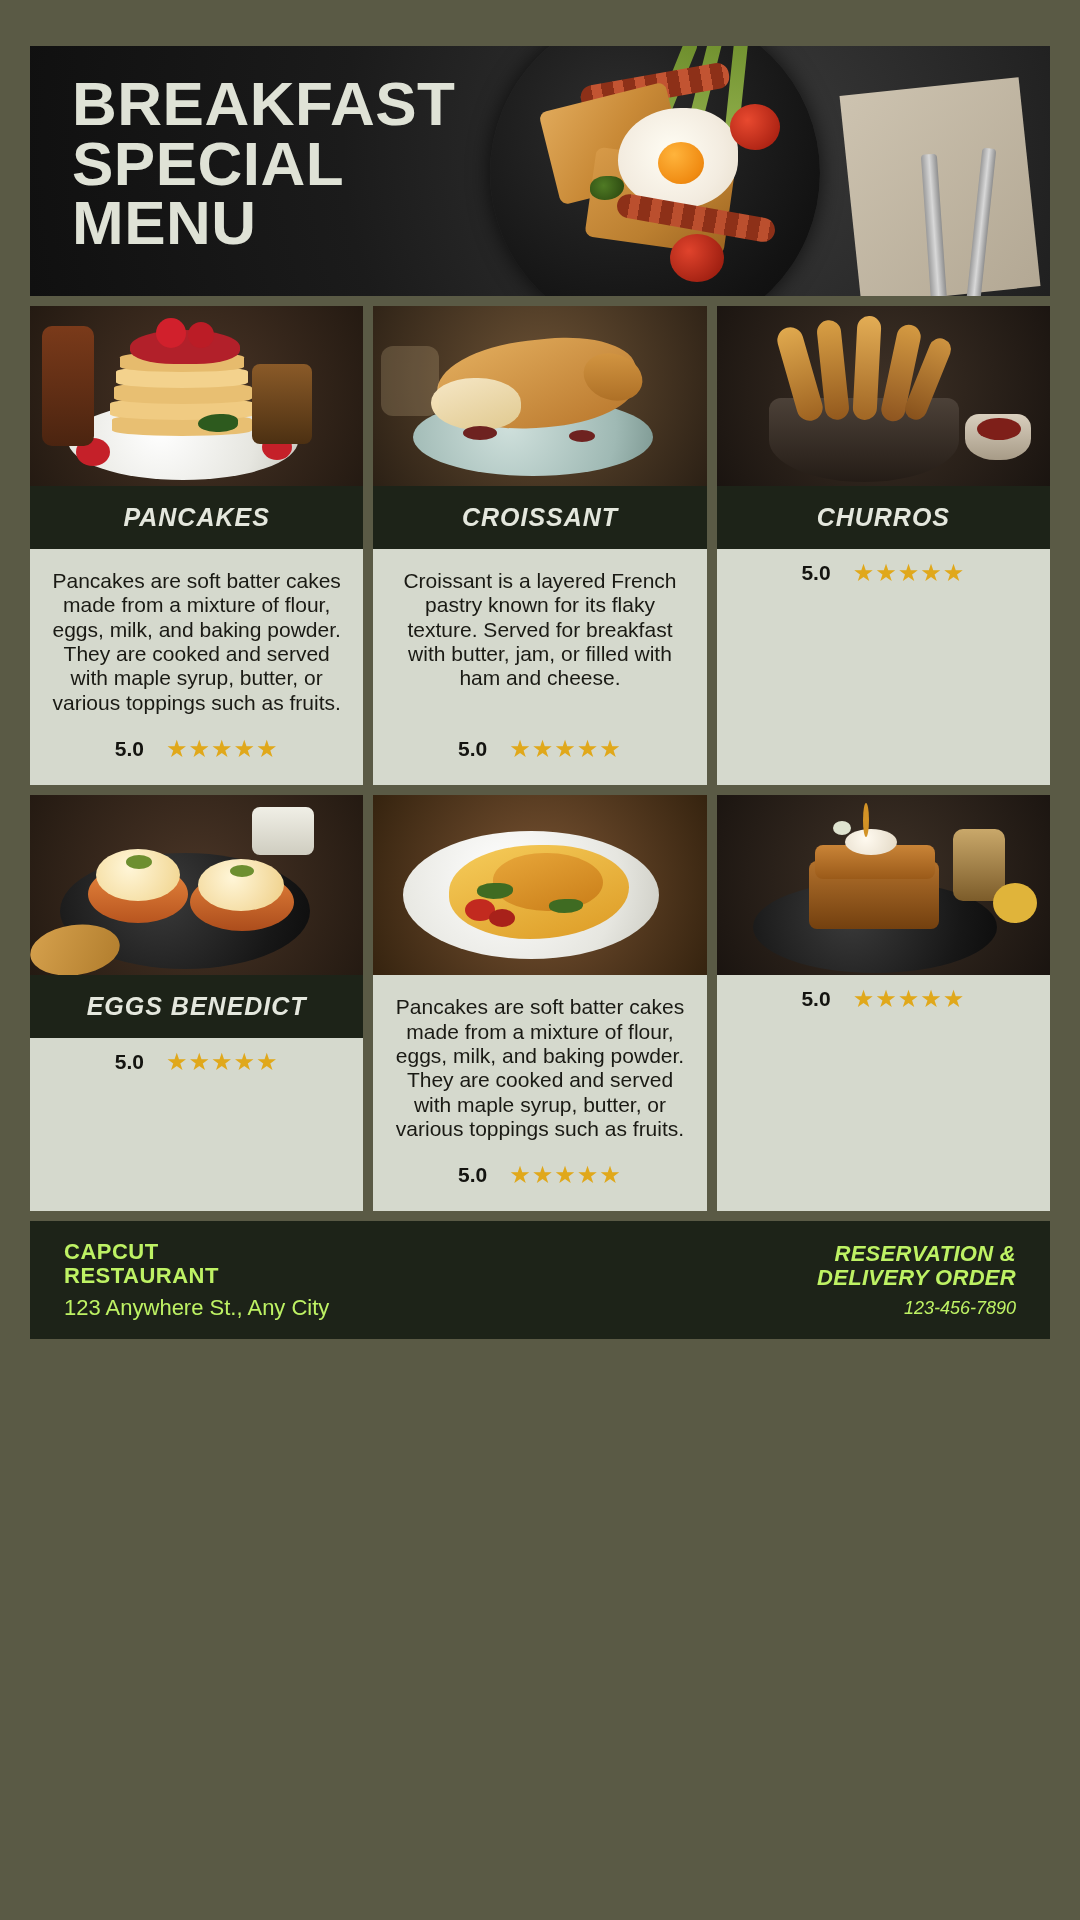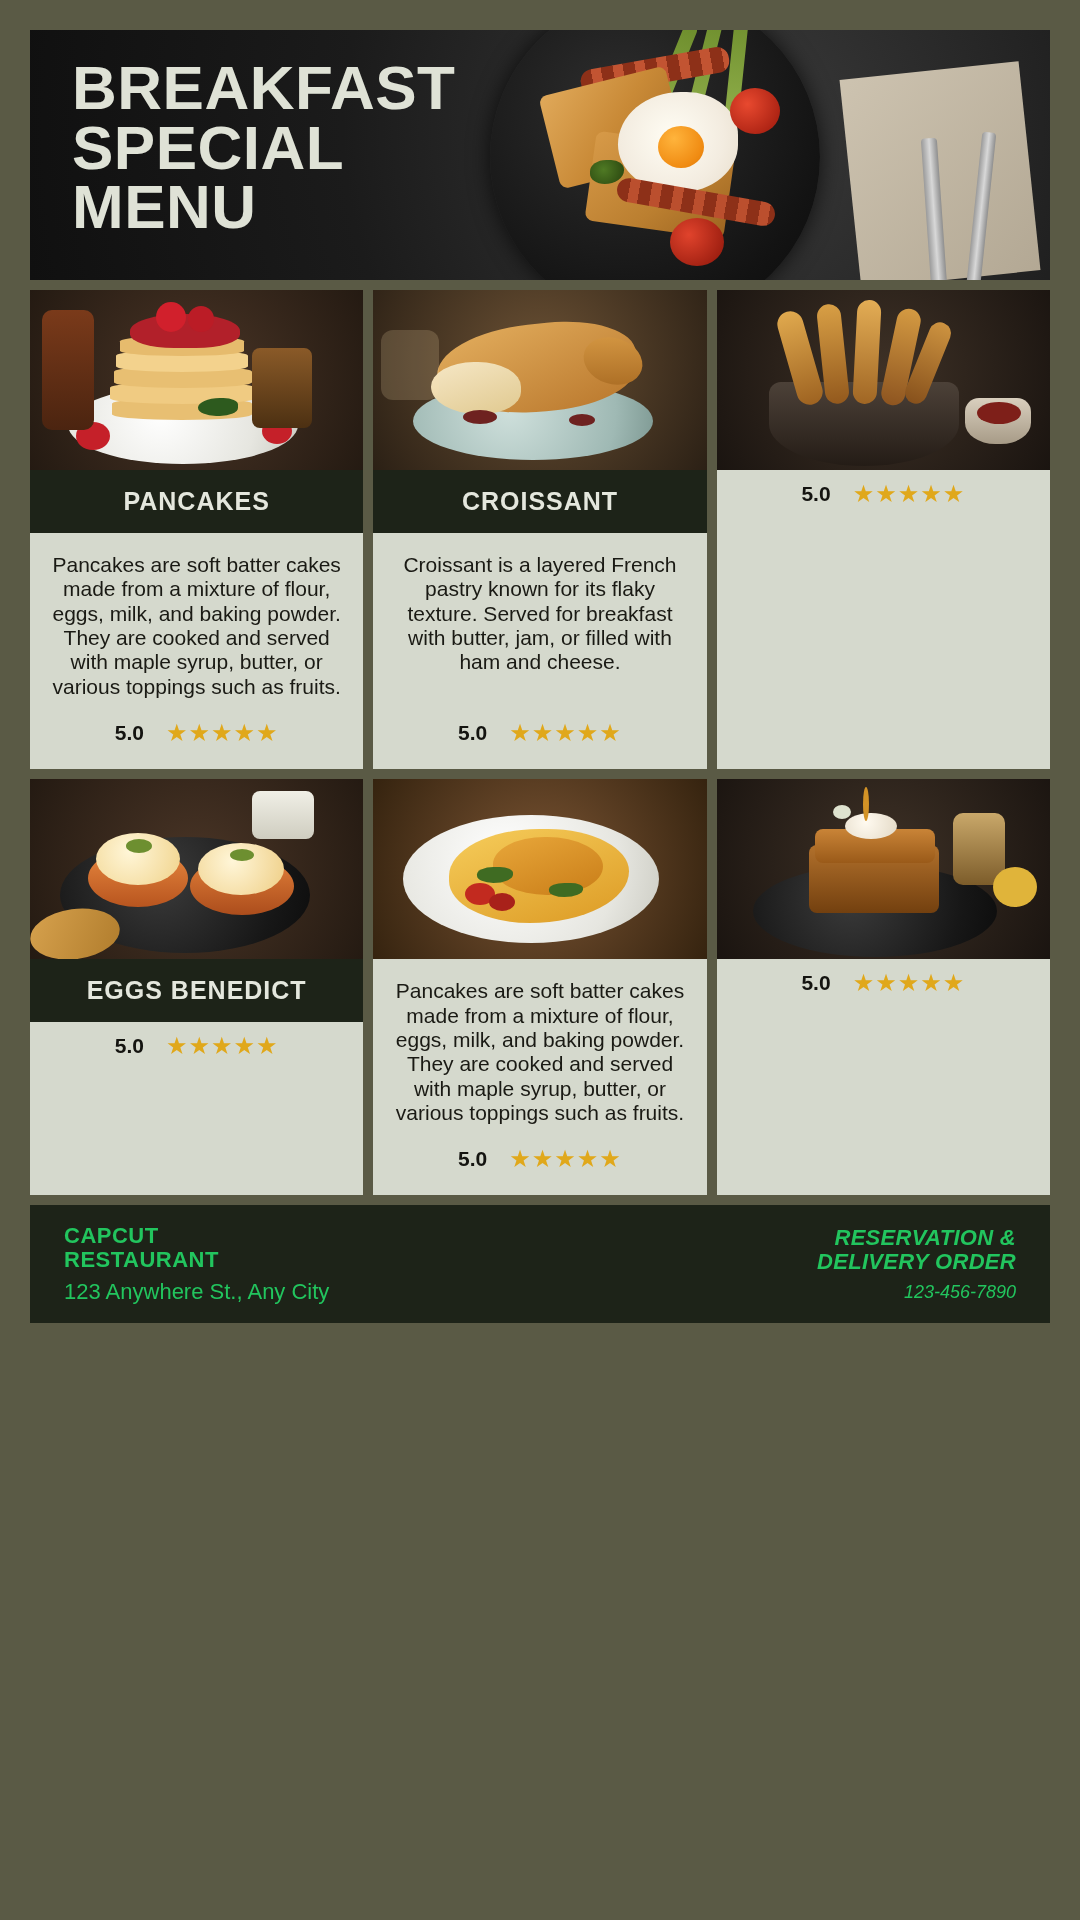--- a/index.html
+++ b/index.html
@@ -12,21 +12,21 @@
     height: 1920px;
     font-family: "Liberation Sans", sans-serif;
     overflow: hidden;
   }
   .page {
     position: relative;
     width: 1080px;
     height: 1920px;
     background: #5a5a45;
     box-sizing: border-box;
-    padding: 30px 30px 30px 30px;
+    padding: 46px 30px 30px 30px;
   }
 
   
   .hero {
     position: relative;
     height: 250px;
     background: #141414;
     overflow: hidden;
   }
   .hero-title {
@@ -157,20 +157,21 @@
   }
   .card-title {
     background: #1d2318;
     color: #e4e7dd;
     font-size: 25px;
     font-weight: bold;
     letter-spacing: 1px;
     text-align: center;
     padding: 17px 6px;
     text-transform: uppercase;
+    font-style: italic;
   }
   .card-body {
     background: #d5d9cd;
     color: #1a1a14;
     font-size: 21px;
     line-height: 1.16;
     text-align: center;
     padding: 20px 18px 10px 18px;
     flex: 1;
   }
@@ -196,21 +197,21 @@
   
   .footer {
     margin-top: 10px;
     background: #1d2318;
     height: 118px;
     display: flex;
     justify-content: space-between;
     align-items: center;
     padding: 0 34px;
     box-sizing: border-box;
-    color: #22c55e;
+    color: #bef264;
   }
   .footer-left .brand {
     font-size: 22px;
     font-weight: bold;
     line-height: 1.1;
     letter-spacing: 0.5px;
     white-space: pre-line;
   }
   .footer-left .addr {
     font-size: 22px;
@@ -333,20 +334,21 @@
         <div class="bg-moody"></div>
         <div class="blob" style="left:52px; top:92px; width:190px; height:84px; background:linear-gradient(180deg,#4c4138,#241c16); border-radius:12px 12px 50% 50%;"></div>
         <div class="blob" style="left:70px; top:20px; width:26px; height:96px; background:linear-gradient(180deg,#e0a94e,#9e6321); border-radius:13px; transform:rotate(-16deg);"></div>
         <div class="blob" style="left:104px; top:14px; width:24px; height:100px; background:linear-gradient(180deg,#d89f45,#93591d); border-radius:12px; transform:rotate(-6deg);"></div>
         <div class="blob" style="left:138px; top:10px; width:24px; height:104px; background:linear-gradient(180deg,#e3ad55,#a06624); border-radius:12px; transform:rotate(3deg);"></div>
         <div class="blob" style="left:172px; top:18px; width:24px; height:98px; background:linear-gradient(180deg,#d49a42,#8e5520); border-radius:12px; transform:rotate(12deg);"></div>
         <div class="blob" style="left:200px; top:30px; width:22px; height:86px; background:linear-gradient(180deg,#cd9340,#87511c); border-radius:11px; transform:rotate(22deg);"></div>
         <div class="blob" style="left:248px; top:108px; width:66px; height:46px; background:linear-gradient(180deg,#d9cfbe,#a79b87); border-radius:14px 14px 46% 46%;"></div>
         <div class="blob" style="left:260px; top:112px; width:44px; height:22px; background:#7e1f19; border-radius:50%;"></div>
       </div>
+      <div class="card-title">CHURROS</div>
       <div class="card-rating">
         <span class="rating-value">5.0</span>
         <span class="stars">★★★★★</span>
       </div>
     </div>
   </div>
 
   <div class="grid">
 
     <div class="card">

